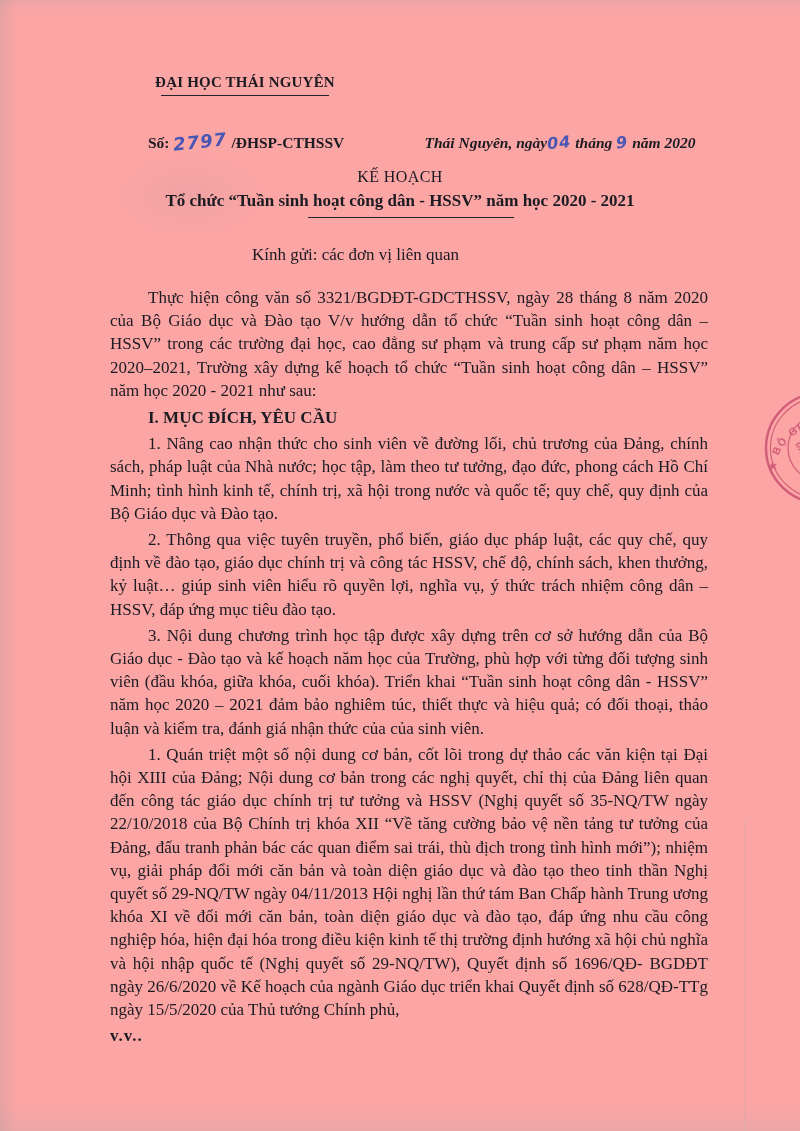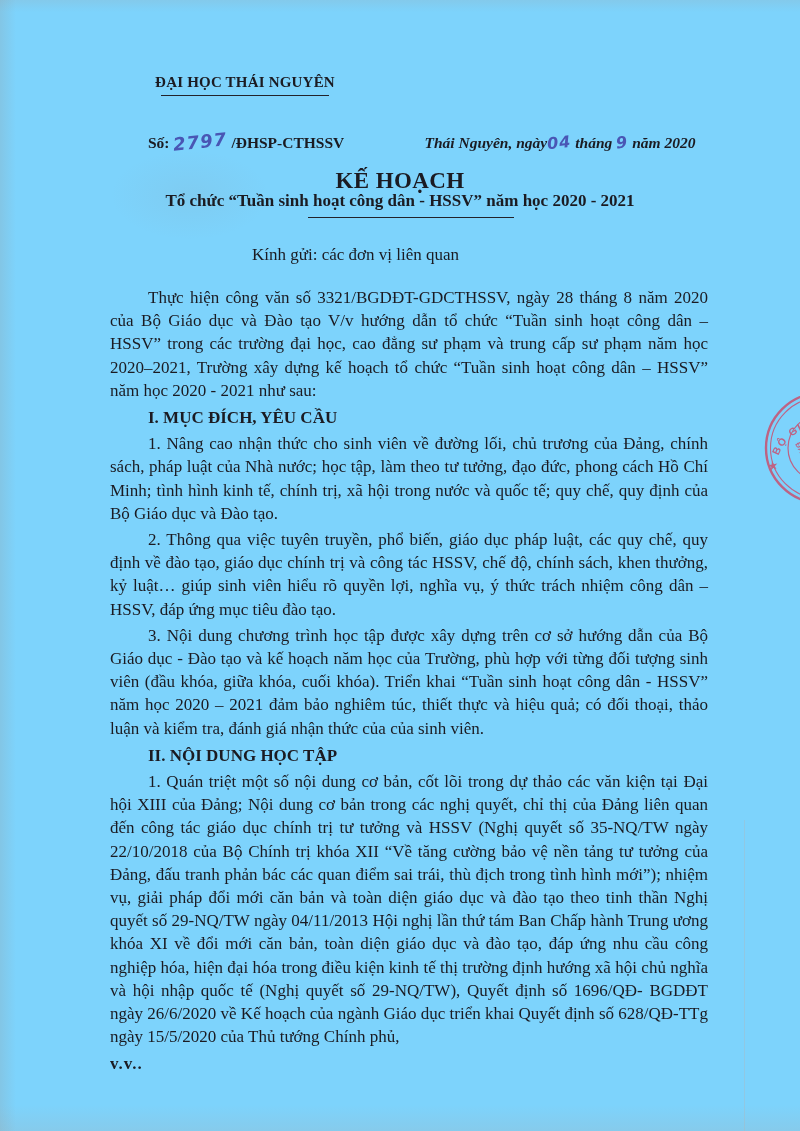--- a/index.html
+++ b/index.html
@@ -1,18 +1,18 @@
 <!DOCTYPE html>
 <html><head>
 <meta charset="utf-8">
 <style>
   html,body{margin:0;padding:0;background:#d8d8d4;}
   .page{
     position:relative;width:800px;height:1131px;margin:0 auto;
-    background:#7dd3fc;overflow:hidden;
+    background:#fca5a5;overflow:hidden;
     font-family:"Liberation Serif","DejaVu Serif",serif;
     color:#1b1b22;
   }
   
   .edge-left{position:absolute;left:0;top:0;width:16px;height:100%;
     background:linear-gradient(to right,rgba(150,150,150,.22),rgba(150,150,150,0));}
   .edge-top{position:absolute;left:0;top:0;width:100%;height:12px;
     background:linear-gradient(to bottom,rgba(160,160,160,.18),rgba(160,160,160,0));}
   .edge-bottom{position:absolute;left:0;bottom:0;width:100%;height:26px;
     background:linear-gradient(to top,rgba(170,170,168,.20),rgba(170,170,168,0));}
@@ -31,21 +31,21 @@
   .hright .rule{width:206px;border-top:1.6px solid #22222a;margin:2px auto 0;}
 
   .so-line{position:absolute;left:148px;top:131px;font-size:15.5px;font-weight:600;}
   .date-line{position:absolute;left:410px;top:133px;width:300px;text-align:center;
     font-size:15.5px;font-style:italic;font-weight:700;}
   .hw{font-family:"DejaVu Sans",sans-serif;font-style:italic;font-weight:600;
     color:#4956b4;font-size:18px;letter-spacing:1px;display:inline-block;transform:rotate(-6deg);}
   .hw.small{font-size:16px;}
 
   .title{position:absolute;left:0;top:168px;width:800px;text-align:center;
-    font-size:23px;font-weight:700;letter-spacing:.4px;}
+    font-size:16px;font-weight:400;letter-spacing:.4px;}
   .subtitle{position:absolute;left:0;top:191px;width:800px;text-align:center;
     font-size:17px;font-weight:700;}
   .subtitle-rule{position:absolute;left:308px;top:217px;width:206px;border-top:1.7px solid #22222a;}
 
   .salutation{position:absolute;left:252px;top:245px;font-size:17px;}
 
   .body-text{position:absolute;left:110px;top:286px;width:603px;
     font-size:17px;line-height:23.2px;text-align:justify;}
   .body-text p{margin:0 5px 3px 0;text-indent:38px;}
   .body-text .heading{font-weight:700;text-indent:38px;margin:4px 0 3px 0;}
@@ -89,21 +89,20 @@
   <div class="subtitle-rule"></div>
 
   <div class="salutation">Kính gửi: các đơn vị liên quan</div>
 
   <div class="body-text">
     <p>Thực hiện công văn số 3321/BGDĐT-GDCTHSSV, ngày 28 tháng 8 năm 2020 của Bộ Giáo dục và Đào tạo V/v hướng dẫn tổ chức “Tuần sinh hoạt công dân – HSSV” trong các trường đại học, cao đẳng sư phạm và trung cấp sư phạm năm học 2020–2021, Trường xây dựng kế hoạch tổ chức “Tuần sinh hoạt công dân – HSSV” năm học 2020 - 2021 như sau:</p>
     <p class="heading">I. MỤC ĐÍCH, YÊU CẦU</p>
     <p>1. Nâng cao nhận thức cho sinh viên về đường lối, chủ trương của Đảng, chính sách, pháp luật của Nhà nước; học tập, làm theo tư tưởng, đạo đức, phong cách Hồ Chí Minh; tình hình kinh tế, chính trị, xã hội trong nước và quốc tế; quy chế, quy định của Bộ Giáo dục và Đào tạo.</p>
     <p>2. Thông qua việc tuyên truyền, phổ biến, giáo dục pháp luật, các quy chế, quy định về đào tạo, giáo dục chính trị và công tác HSSV, chế độ, chính sách, khen thưởng, kỷ luật… giúp sinh viên hiểu rõ quyền lợi, nghĩa vụ, ý thức trách nhiệm công dân – HSSV, đáp ứng mục tiêu đào tạo.</p>
     <p>3. Nội dung chương trình học tập được xây dựng trên cơ sở hướng dẫn của Bộ Giáo dục - Đào tạo và kế hoạch năm học của Trường, phù hợp với từng đối tượng sinh viên (đầu khóa, giữa khóa, cuối khóa). Triển khai “Tuần sinh hoạt công dân - HSSV” năm học 2020 – 2021 đảm bảo nghiêm túc, thiết thực và hiệu quả; có đối thoại, thảo luận và kiểm tra, đánh giá nhận thức của của sinh viên.</p>
-    <p class="heading">II. NỘI DUNG HỌC TẬP</p>
     <p>1. Quán triệt một số nội dung cơ bản, cốt lõi trong dự thảo các văn kiện tại Đại hội XIII của Đảng; Nội dung cơ bản trong các nghị quyết, chỉ thị của Đảng liên quan đến công tác giáo dục chính trị tư tưởng và HSSV (Nghị quyết số 35-NQ/TW ngày 22/10/2018 của Bộ Chính trị khóa XII “Về tăng cường bảo vệ nền tảng tư tưởng của Đảng, đấu tranh phản bác các quan điểm sai trái, thù địch trong tình hình mới”); nhiệm vụ, giải pháp đổi mới căn bản và toàn diện giáo dục và đào tạo theo tinh thần Nghị quyết số 29-NQ/TW ngày 04/11/2013 Hội nghị lần thứ tám Ban Chấp hành Trung ương khóa XI về đổi mới căn bản, toàn diện giáo dục và đào tạo, đáp ứng nhu cầu công nghiệp hóa, hiện đại hóa trong điều kiện kinh tế thị trường định hướng xã hội chủ nghĩa và hội nhập quốc tế (Nghị quyết số 29-NQ/TW), Quyết định số 1696/QĐ- BGDĐT ngày 26/6/2020 về Kế hoạch của ngành Giáo dục triển khai Quyết định số 628/QĐ-TTg ngày 15/5/2020 của Thủ tướng Chính phủ,</p>
     <p class="etc">v.v..</p>
   </div>
 
   <svg class="stamp" viewBox="0 0 140 140" xmlns="http://www.w3.org/2000/svg">
     <g fill="none" stroke="#c95070">
       <circle cx="70" cy="70" r="55" stroke-width="2.4"></circle>
       <circle cx="70" cy="70" r="50.5" stroke-width="1.1"></circle>
       <circle cx="70" cy="70" r="33" stroke-width="1.2"></circle>
     </g>

